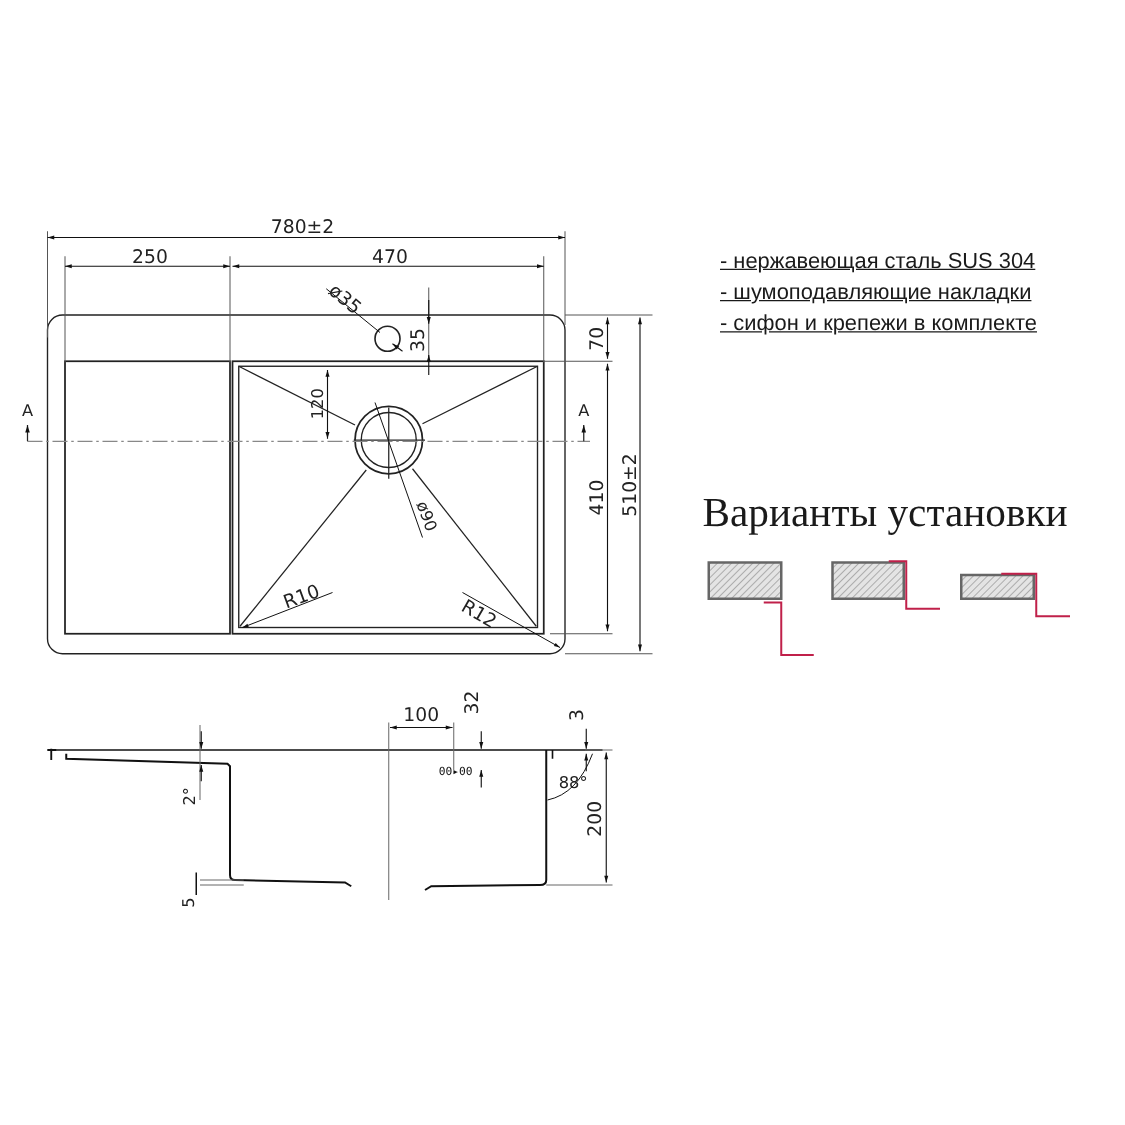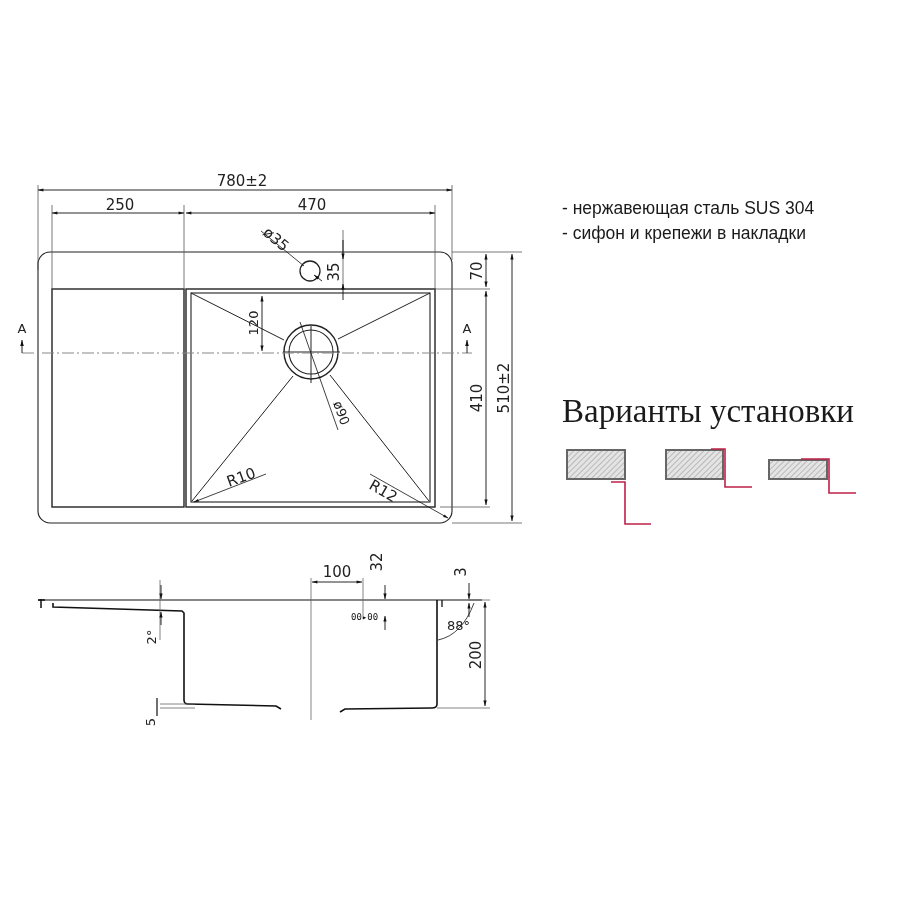--- a/index.html
+++ b/index.html
@@ -1,20 +1,20 @@
 <!DOCTYPE html>
 <html><head>
 <meta charset="utf-8">
 <style>
   html, body { margin: 0; padding: 0; background: #ffffff; }
   body { width: 900px; height: 900px; position: relative; overflow: hidden; font-family: "Liberation Sans", sans-serif; }
   #drawing { position: absolute; left: 0; top: 0; width: 900px; height: 900px; }
   .dimtxt { font-family: "DejaVu Sans", sans-serif; font-size: 15px; fill: #222; }
   .dimtxt-sm { font-family: "DejaVu Sans", sans-serif; font-size: 13px; fill: #222; }
-  .specs { position: absolute; left: 562px; top: 196px; font-family: "Liberation Sans", sans-serif; font-size: 17.5px; color: #1a1a1a; line-height: 25px; }
+  .specs { position: absolute; left: 576px; top: 196px; font-family: "Liberation Sans", sans-serif; font-size: 17.5px; color: #1a1a1a; line-height: 25px; text-decoration: underline; }
   .specs div { white-space: nowrap; }
   .variants-title { position: absolute; left: 562px; top: 393px; font-family: "Liberation Serif", serif; font-size: 33px; color: #1a1a1a; white-space: nowrap; text-align: center; }
 </style>
 </head>
 <body>
 
 <svg id="drawing" viewBox="0 0 900 900" xmlns="http://www.w3.org/2000/svg">
   <defs>
     <marker id="arr" viewBox="0 0 10 10" refX="10" refY="5" markerWidth="8" markerHeight="6" orient="auto-start-reverse">
       <path d="M0,2 L10,5 L0,8 z" fill="#111"></path>
@@ -156,16 +156,17 @@
 
     <g>
       <rect x="769" y="460" width="58" height="19" fill="url(#hatch)" stroke="#666" stroke-width="2"></rect>
       <path d="M801,459 L829,459 L829,493 L856,493" fill="none" stroke="#c0204a" stroke-width="1.6"></path>
     </g>
   </g>
 </svg>
 
 <div class="specs">
   <div>- нержавеющая сталь SUS 304</div>
-  <div>- сифон и крепежи в накладки</div>
+  <div>- шумоподавляющие накладки</div>
+  <div>- сифон и крепежи в комплекте</div>
 </div>
 
 <div class="variants-title">Варианты установки</div>
 
 </body></html>

